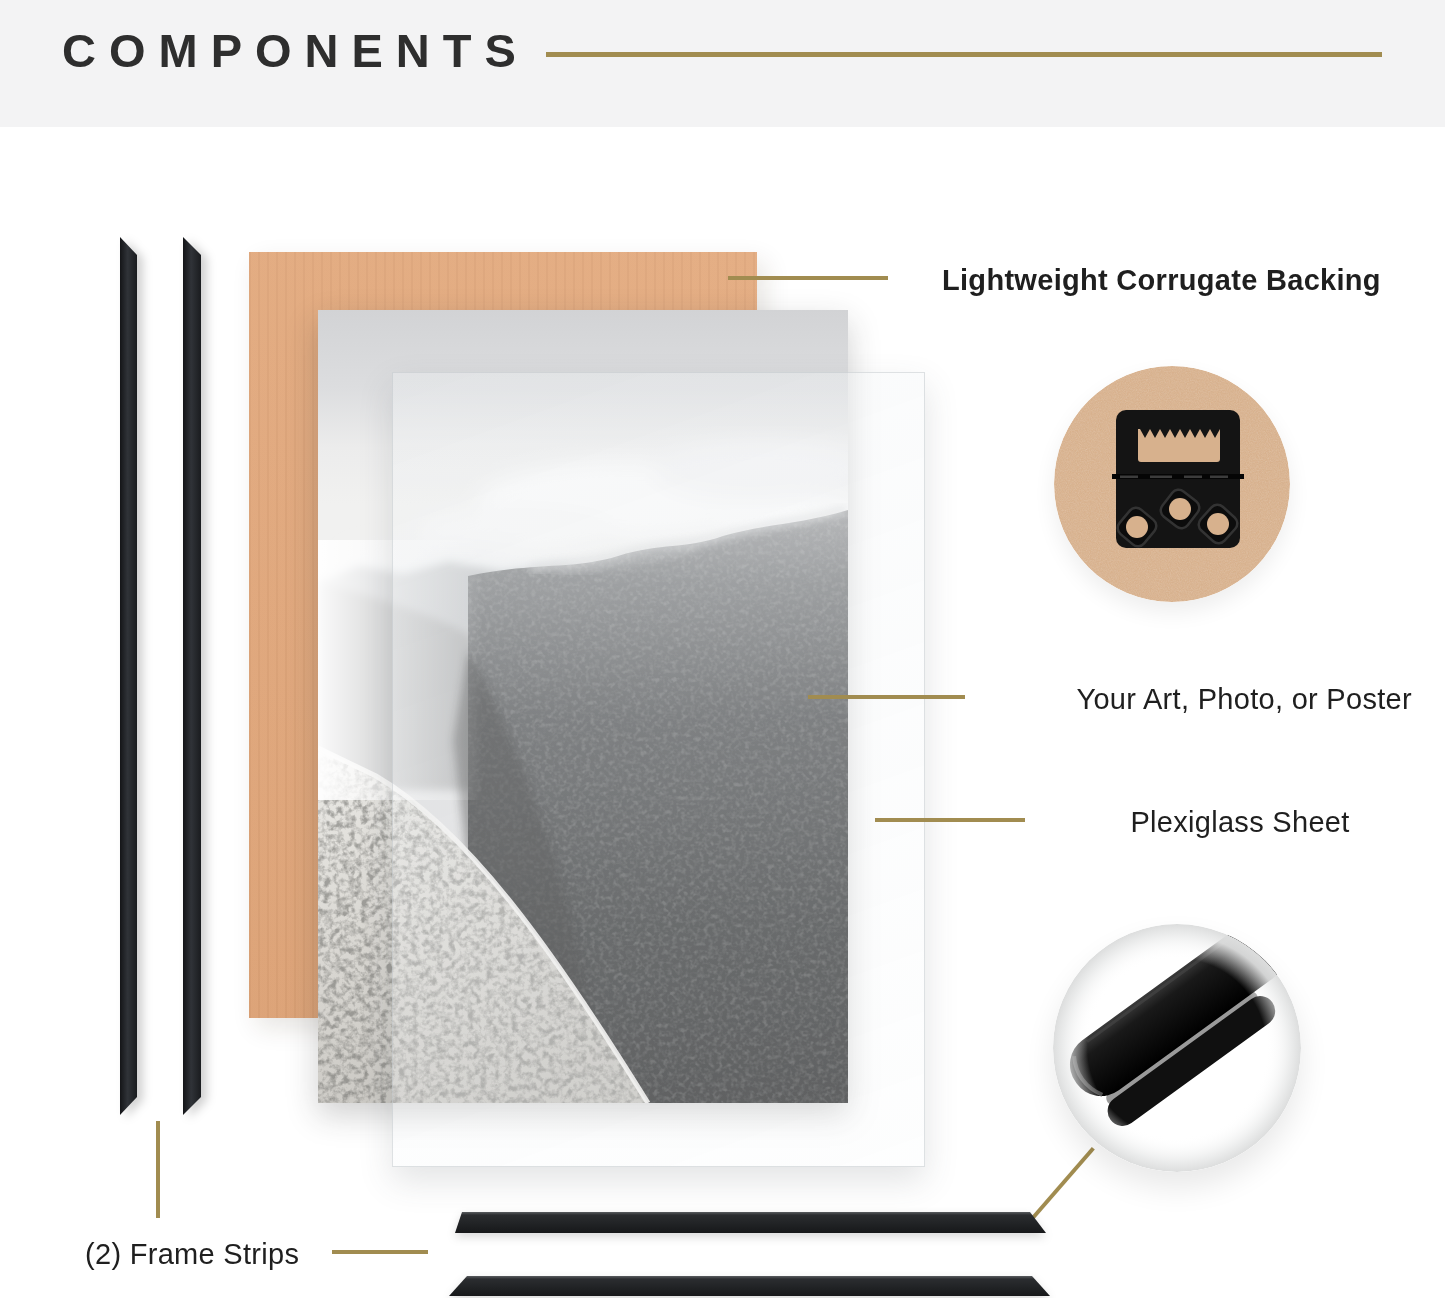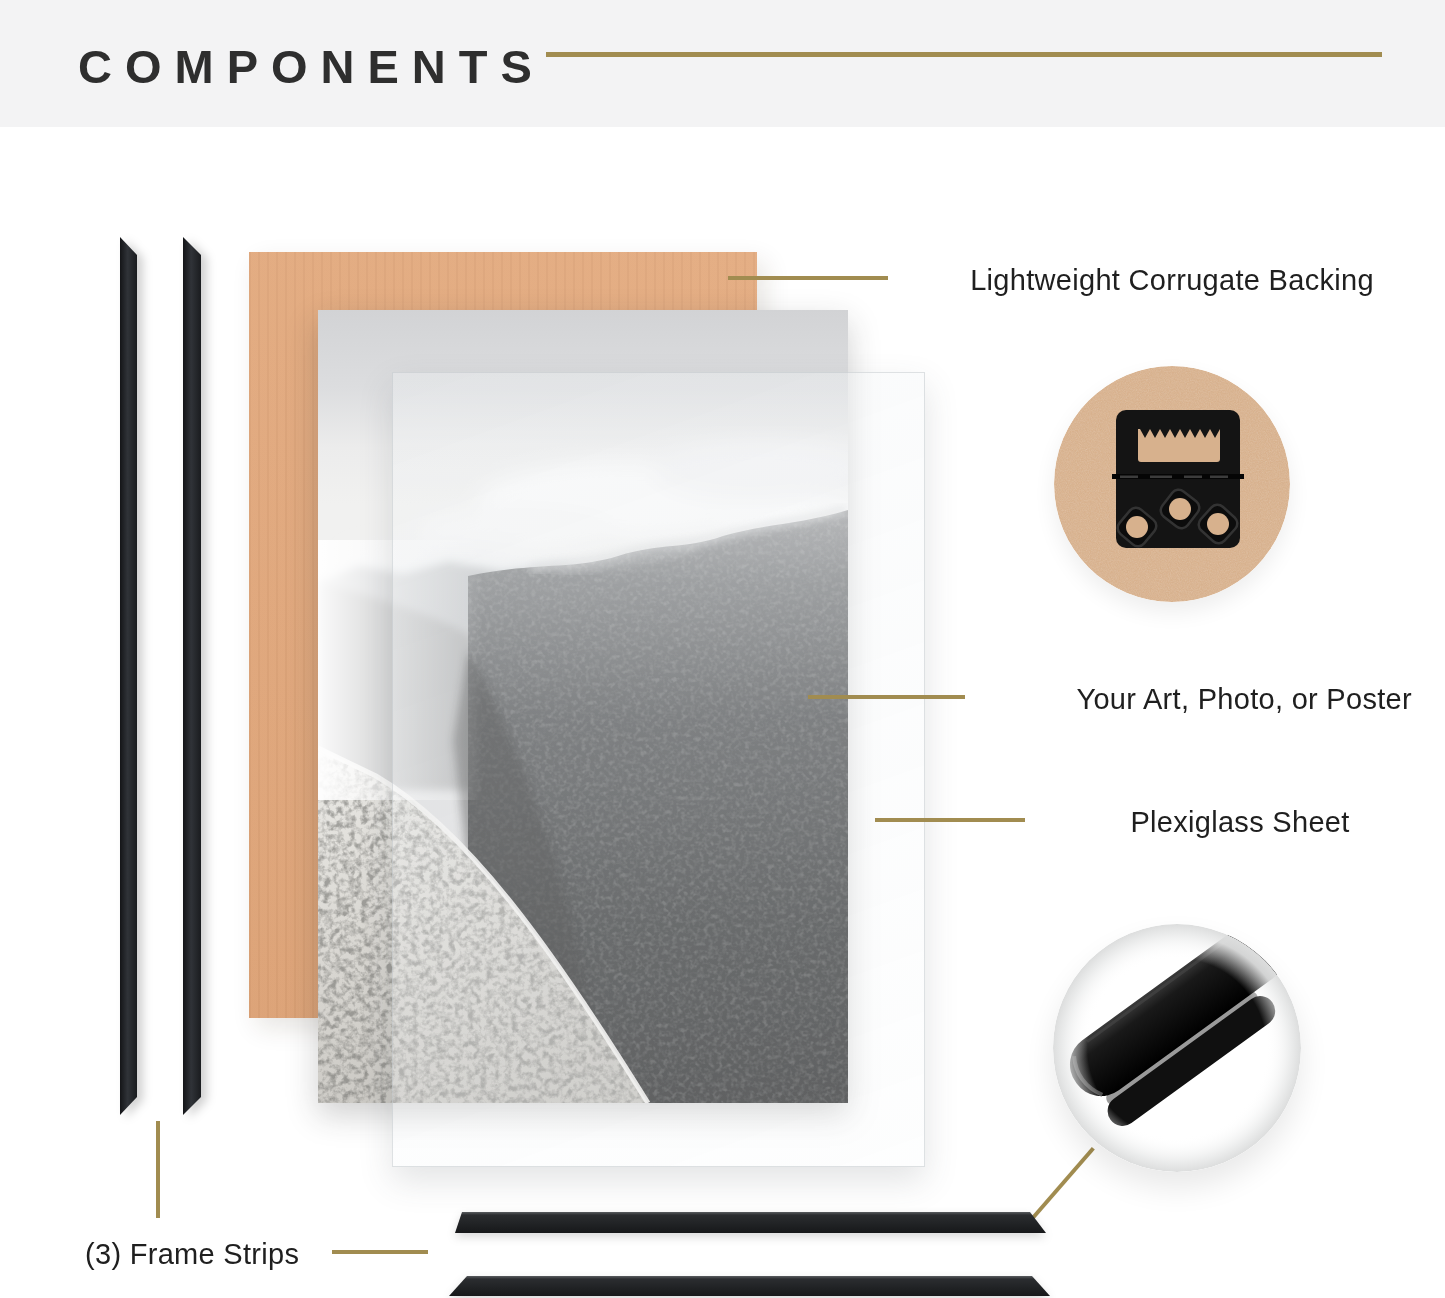--- a/index.html
+++ b/index.html
@@ -3,35 +3,35 @@
 <meta charset="utf-8">
 <style>
   html,body{margin:0;padding:0;background:#ffffff;}
   .canvas{
     position:relative;width:1445px;height:1298px;background:#ffffff;overflow:hidden;
     font-family:"Liberation Sans", sans-serif;color:#1f1f1f;
   }
   
   .header-band{position:absolute;left:0;top:0;width:1445px;height:127px;background:#f3f3f4;}
   .page-title{
-    position:absolute;left:62px;top:27px;margin:16px;
+    position:absolute;left:62px;top:27px;margin:0;
     font-size:47px;font-weight:700;letter-spacing:13px;color:#2e2e2e;line-height:48px;white-space:nowrap;
   }
   .header-rule{position:absolute;left:546px;top:52px;width:836px;height:5px;background:#a18c50;}
   
   .lead{position:absolute;background:#a18c50;}
   .lead-backing{left:728px;top:276px;width:160px;height:4px;}
   .lead-art{left:808px;top:695px;width:157px;height:4px;}
   .lead-plexi{left:875px;top:818px;width:150px;height:4px;}
   .lead-strips-h{left:332px;top:1250px;width:96px;height:4px;}
   .lead-strips-v{left:156px;top:1121px;width:4px;height:97px;}
   .lead-diagonal{left:1031px;top:1218px;width:95px;height:4px;transform:rotate(-49deg);transform-origin:0 50%;}
   
   .label{position:absolute;font-size:29px;line-height:37px;color:#1f1f1f;letter-spacing:0.3px;}
-  .label-backing{left:942px;top:262px;width:460px;text-align:center;}
+  .label-backing{left:942px;top:262px;width:460px;text-align:left;font-weight:bold;}
   .label-art{left:952px;top:681px;width:460px;text-align:right;}
   .label-plexi{left:1010px;top:804px;width:460px;text-align:center;}
   .label-strips{left:85px;top:1236px;white-space:nowrap;}
   
   .vstrip{position:absolute;filter:drop-shadow(6px 3px 5px rgba(0,0,0,0.18));}
   .vstrip-core{
     width:100%;height:100%;
     background:linear-gradient(90deg,#141518 0%,#303338 45%,#1a1c1f 100%);
     clip-path:polygon(0 0,100% 18px,100% calc(100% - 18px),0 100%);
   }
@@ -173,21 +173,21 @@
   <div class="lead lead-plexi"></div>
   <div class="lead lead-strips-v"></div>
   <div class="lead lead-strips-h"></div>
   <div class="lead lead-diagonal"></div>
 
   <div class="label label-backing">
     <span>Lightweight Corrugate Backing</span><br>
   </div>
   <div class="label label-art">Your Art, Photo, or Poster</div>
   <div class="label label-plexi">Plexiglass Sheet</div>
-  <div class="label label-strips">(3) Frame Strips</div>
+  <div class="label label-strips">(2) Frame Strips</div>
 
   <div class="inset inset-hanger">
     <svg viewBox="0 0 236 236">
       <defs>
         <clipPath id="hc">
             <circle cx="118" cy="118" r="118"></circle>
           </clipPath>
         <filter id="cardgrain" x="-5%" y="-5%" width="110%" height="110%">
           <feTurbulence type="fractalNoise" baseFrequency="0.9" numOctaves="2" seed="8"></feTurbulence>
           <feColorMatrix type="matrix" values="0 0 0 0 1  0 0 0 0 1  0 0 0 0 1  0.5 0.5 0.5 0 -0.55"></feColorMatrix>

